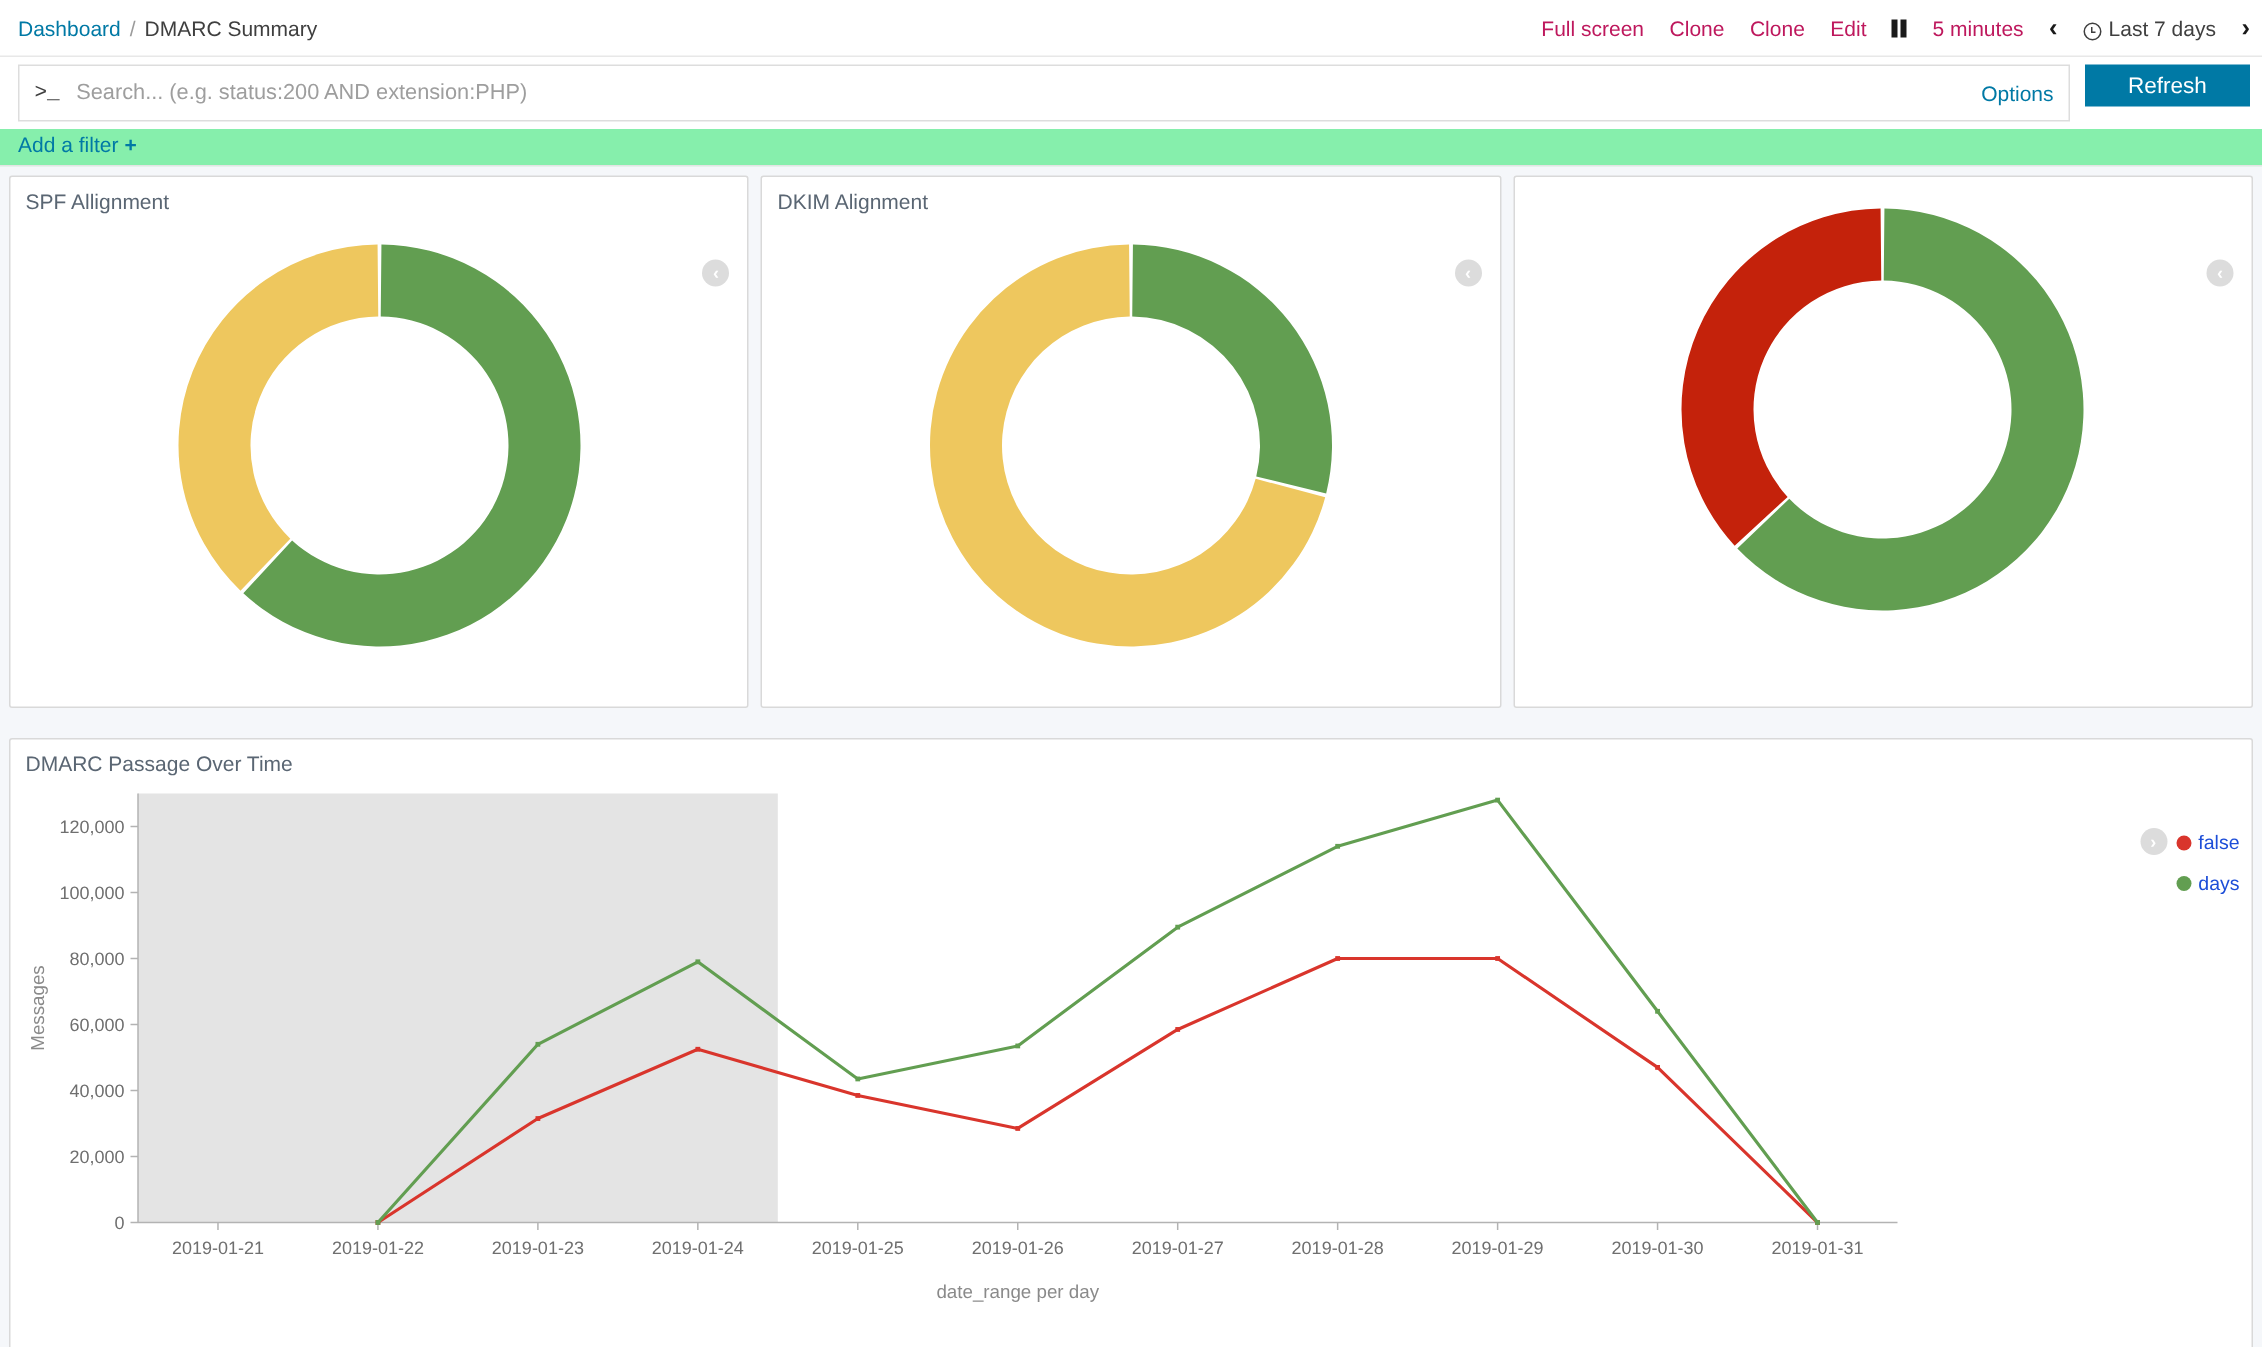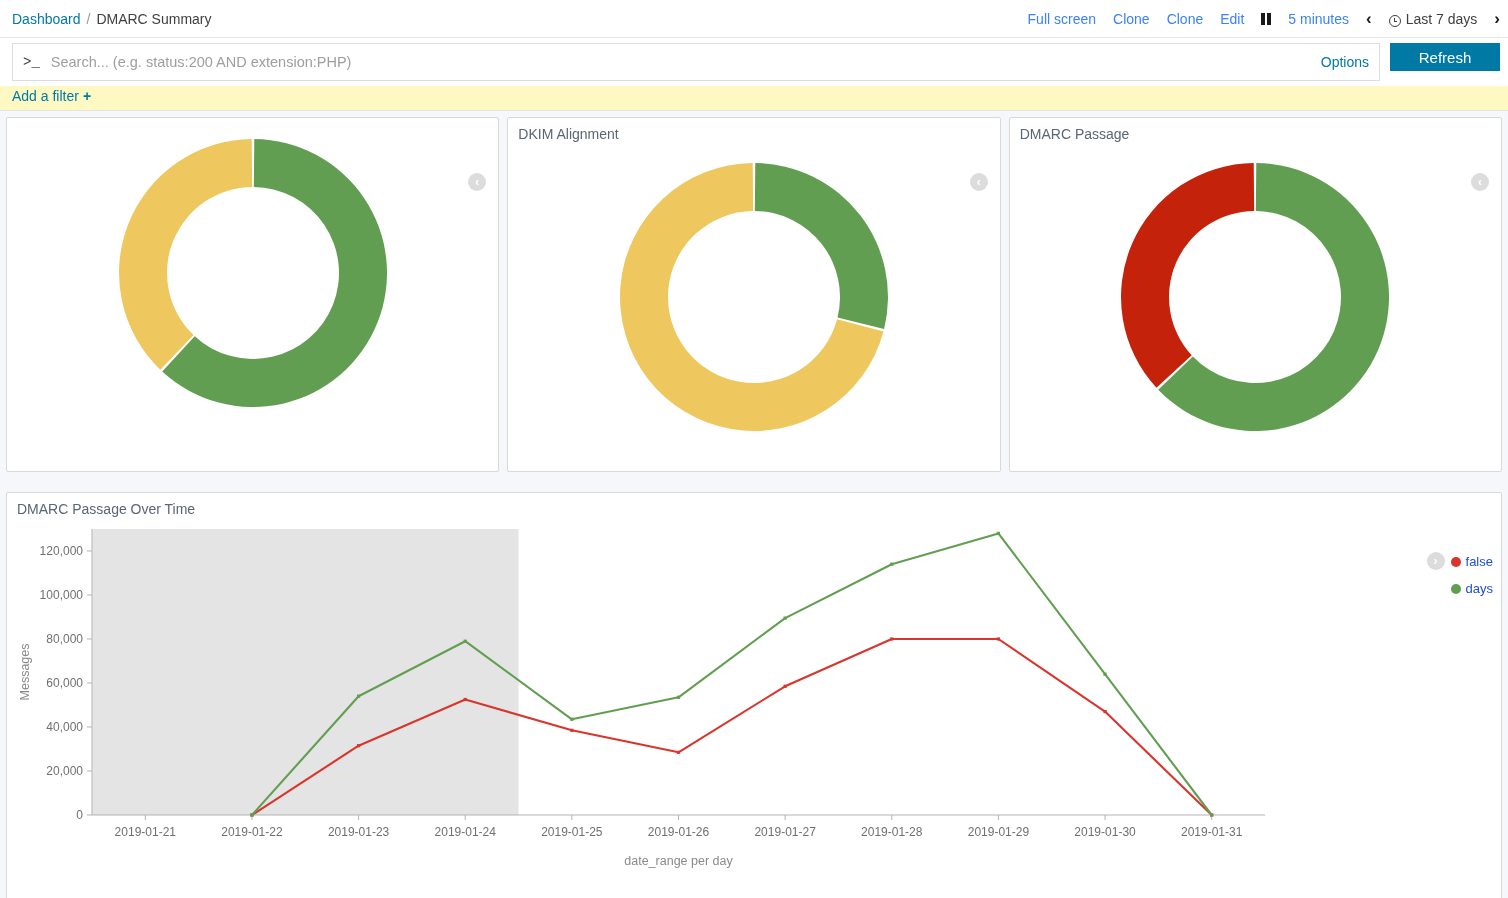--- a/index.html
+++ b/index.html
@@ -43,21 +43,21 @@
   .topbar-spacer { flex: 1 1 auto; }
 
   .topnav {
     display: flex;
     align-items: center;
     gap: 17px;
     font-size: 14px;
     white-space: nowrap;
   }
   .topnav-item {
-    color: #3b82f6;
+    color: #be185d;
     cursor: pointer;
   }
   .pause-icon {
     display: inline-flex;
     gap: 2px;
     align-items: center;
     cursor: pointer;
   }
   .pause-icon i {
     display: block;
@@ -159,21 +159,21 @@
     display: flex;
     align-items: center;
     justify-content: center;
   }
 
   
   .filterbar {
     height: 25px;
     padding: 2px 0 4px 12px;
     box-sizing: border-box;
-    background: #fef9c3;
+    background: #86efac;
     border-bottom: 1px solid #e4e4e4;
   }
   .add-filter {
     color: #0079a5;
     font-size: 14px;
     cursor: pointer;
     display: inline-flex;
     align-items: center;
     gap: 4px;
   }
@@ -319,20 +319,21 @@
     <span>Add a filter</span>
     <span class="plus-icon">+</span>
   </span>
 </div>
 
 <div class="dash">
 
   <div class="row-top">
 
     <div class="panel panel-top">
+      <div class="panel-title">SPF Allignment</div>
       <div class="legend-toggle tl">‹</div>
       <div class="donut-wrap">
         <svg width="300" height="300" viewBox="0 0 300 300">
           <g id="donut-spf">
               <path d="M151.2862879039616,16.00617378614743 A134,134 0 1 1 59.21257758081529,248.5578202401033 L91.73344531306057,213.25352642275288 A86,86 0 1 0 150.8255280577664,64.0039622806618 Z" fill="#629e51"></path>
               <path d="M57.33725052517592,246.79677091600723 A134,134 0 0 1 148.7137120960383,16.00617378614743 L149.17447194223354,64.0039622806618 A86,86 0 0 0 90.52987720272483,212.12330073713898 Z" fill="#eec75e"></path>
             </g>
         </svg>
       </div>
     </div>
@@ -344,21 +345,20 @@
         <svg width="300" height="300" viewBox="0 0 300 300">
           <g id="donut-dkim">
               <path d="M151.2862879039616,16.00617378614743 A134,134 0 0 1 280.10405055963145,182.07703271776947 L233.49961453827095,170.58675234125502 A86,86 0 0 0 150.8255280577664,64.0039622806618 Z" fill="#629e51"></path>
               <path d="M279.464276972236,184.5687863260508 A134,134 0 1 1 148.7137120960383,16.00617378614743 L149.17447194223354,64.0039622806618 A86,86 0 1 0 233.08901357919626,172.18593749283858 Z" fill="#eec75e"></path>
             </g>
         </svg>
       </div>
     </div>
 
     <div class="panel panel-top">
-      <div class="panel-title">DMARC Passage</div>
       <div class="legend-toggle tl">‹</div>
       <div class="donut-wrap">
         <svg width="300" height="300" viewBox="0 0 300 300">
           <g id="donut-dmarc">
               <path d="M151.2862879039616,16.00617378614743 A134,134 0 1 1 53.20322908399277,242.66274947482412 L87.87669926286102,209.47012279727517 A86,86 0 1 0 150.8255280577664,64.0039622806618 Z" fill="#629e51"></path>
               <path d="M51.4421797598967,240.78742241918474 A134,134 0 0 1 148.7137120960383,16.00617378614743 L149.17447194223354,64.0039622806618 A86,86 0 0 0 86.74647357724714,208.26655468693946 Z" fill="#c4220b"></path>
             </g>
         </svg>
       </div>
     </div>

